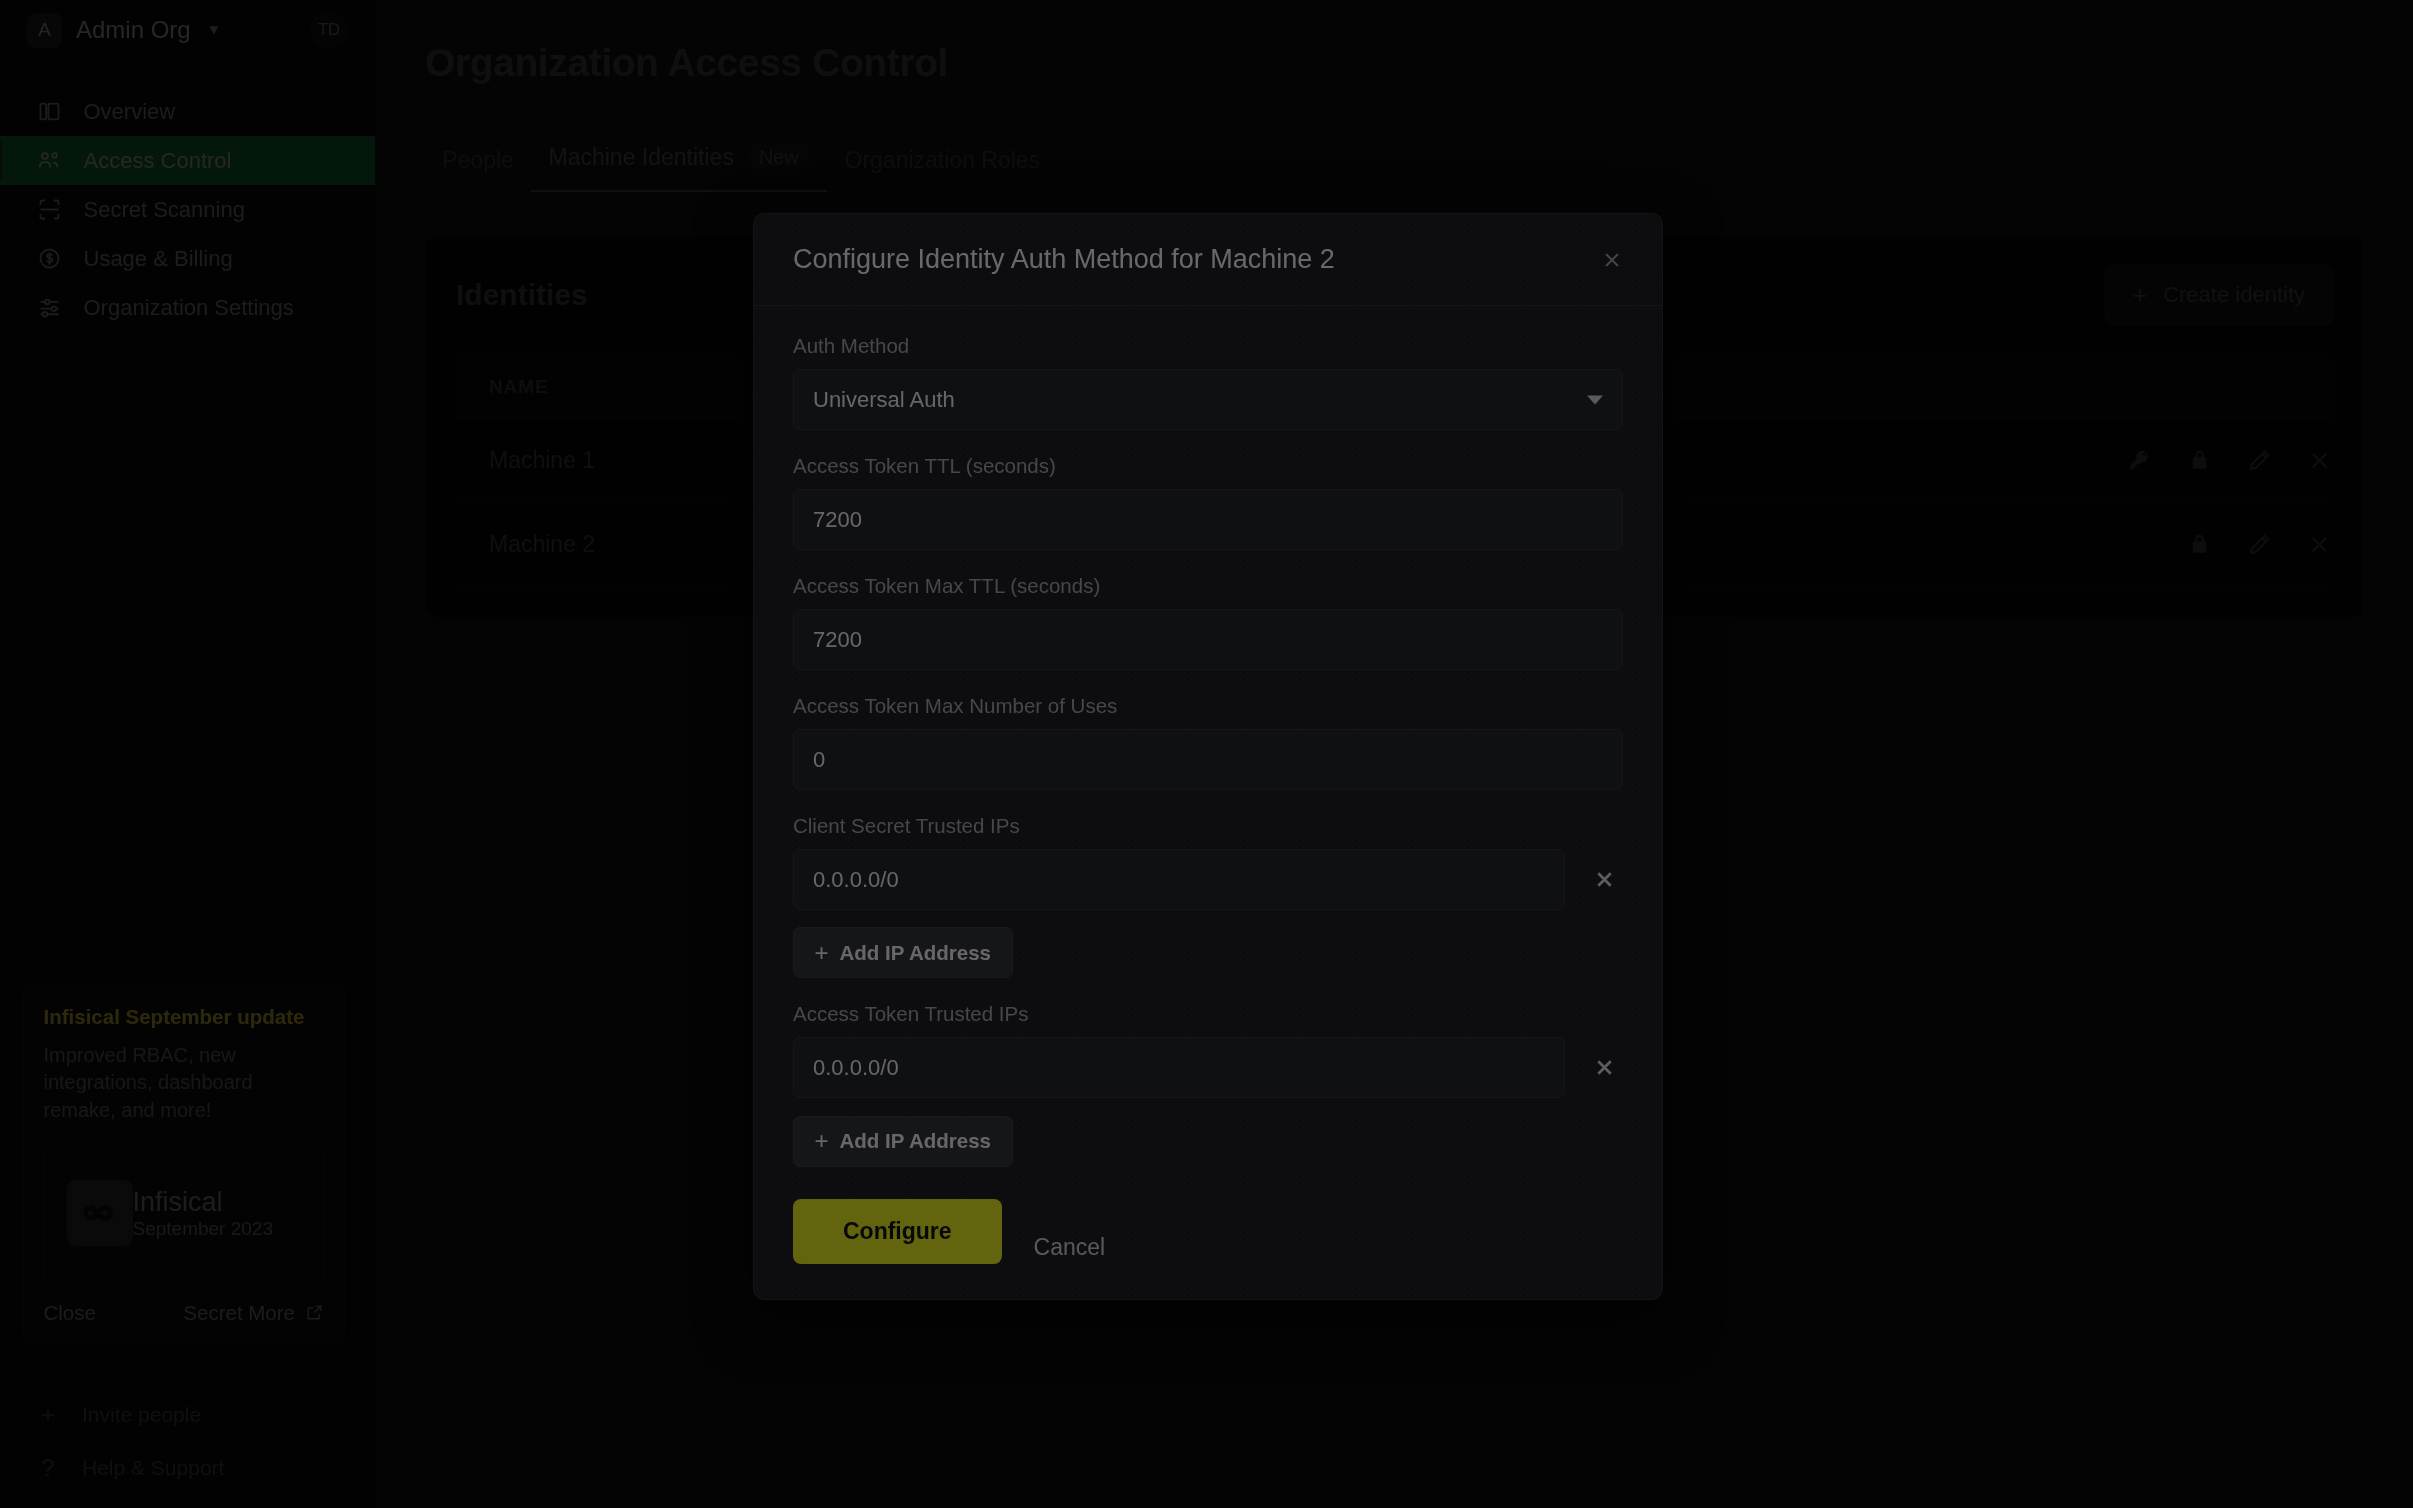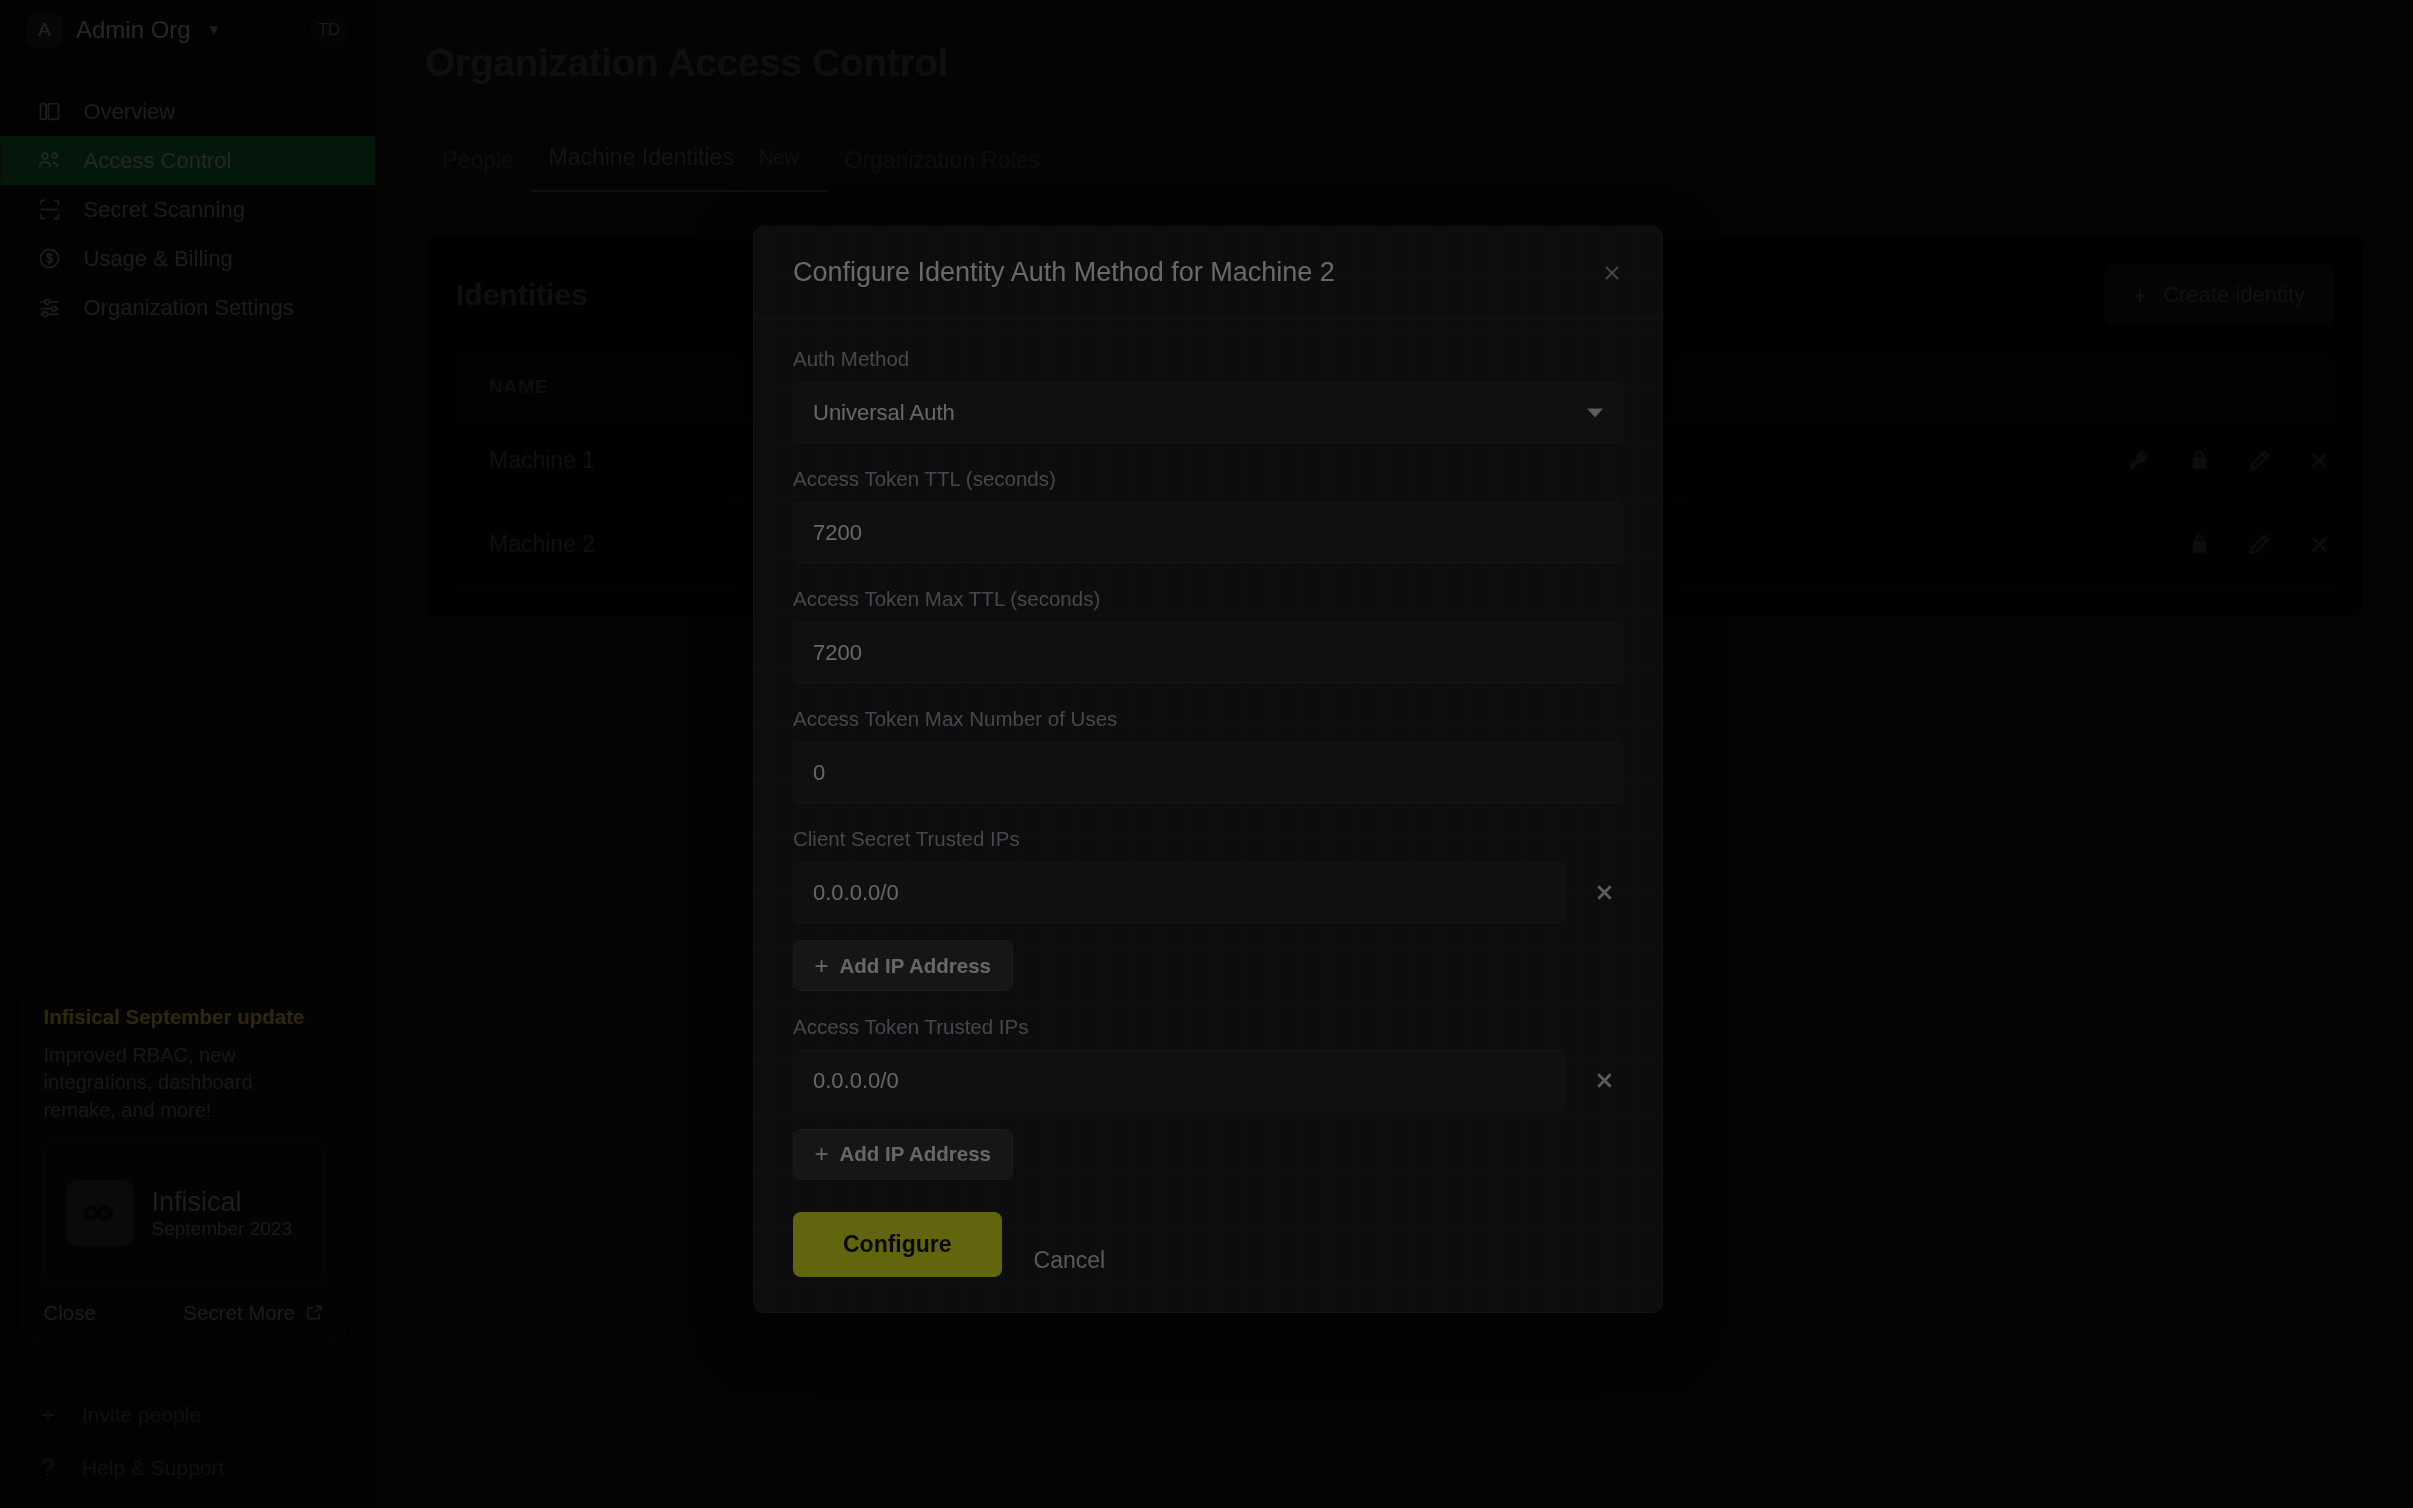--- a/index.html
+++ b/index.html
@@ -87,21 +87,21 @@
     border: 0.8px solid #1e1e24;
     border-radius: 11px;
     padding: 20.5px 20.5px 17.3px 20.5px;
   }
   .promo-title { font-size: 20.5px; font-weight: bold; color: #fde047; margin-bottom: 12.6px; }
   .promo-body { font-size: 20px; line-height: 1.38; color: #83838d; margin-bottom: 17.3px; }
   .promo-img {
     border: 0.8px solid #232329;
     border-radius: 8px;
     height: 143px;
-    display: flex; align-items: center; gap: 19px;
+    display: flex; align-items: center; 
     padding: 0 22px;
     margin-bottom: 16px;
   }
   .promo-logo {
     width: 66px; height: 66px; border-radius: 9.5px;
     background: #3b3b40;
     display: flex; align-items: center; justify-content: center;
     flex: 0 0 66px;
   }
   .promo-logo svg { width: 46px; height: 46px; }
@@ -175,21 +175,21 @@
 
   
   #modal-overlay {
     position: absolute; inset: 0;
     background: rgba(0,0,0,0.55);
     display: flex; justify-content: center;
     z-index: 50;
   }
   #modal {
     position: absolute;
-    left: 753px; top: 226px;
+    left: 753px; top: 213px;
     width: 910px;
     background-color: #1d1e22;
     background-image: radial-gradient(#2a2b30 0.8px, transparent 0.8px);
     background-size: 7px 7px;
     border: 0.8px solid #2c2d33;
     border-radius: 11px;
     box-shadow: 0 19px 55px rgba(0,0,0,0.55);
     overflow: hidden;
   }
   .modal-head {

